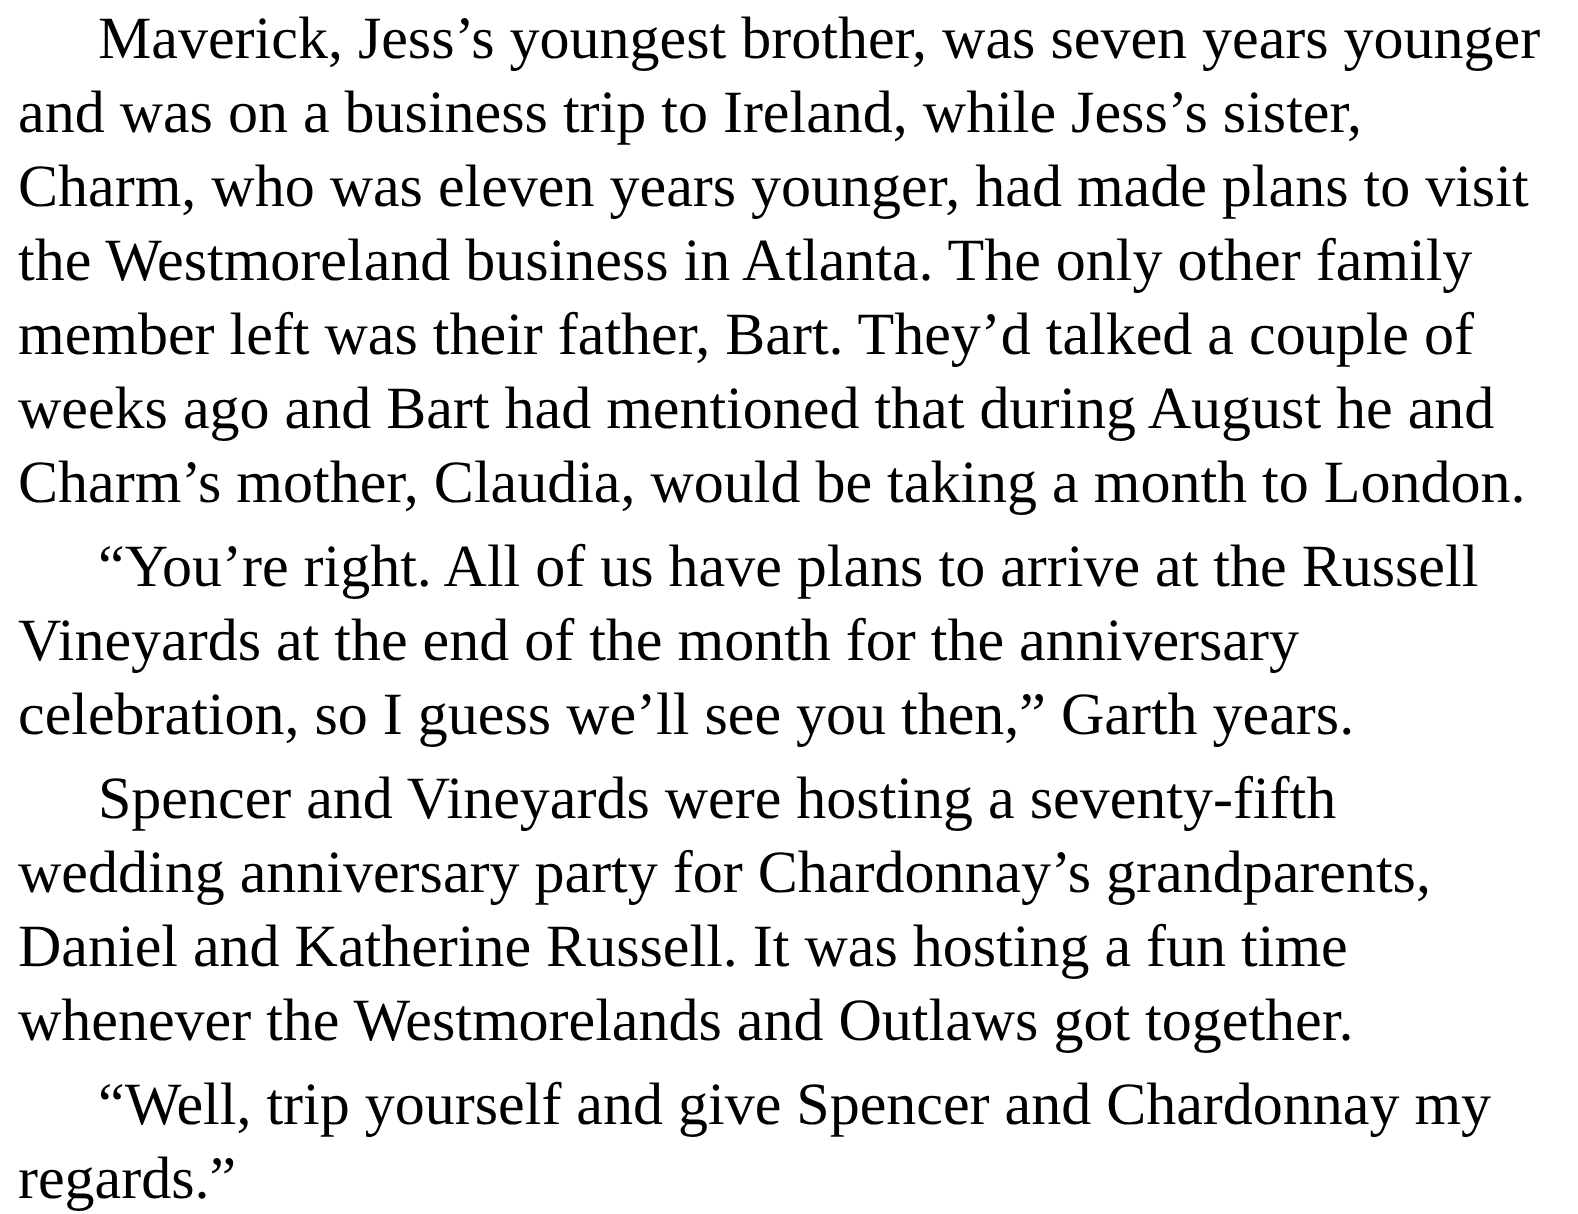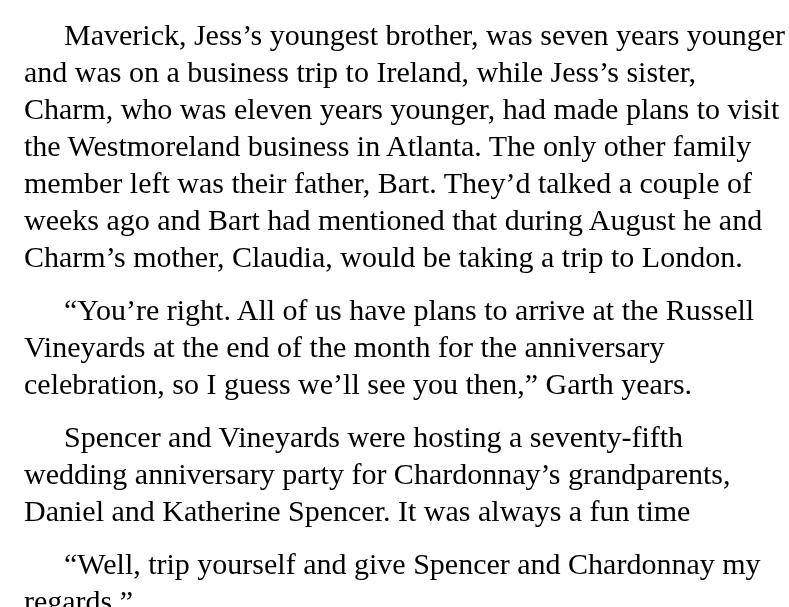--- a/index.html
+++ b/index.html
@@ -17,21 +17,21 @@
     width: 789px;
     height: 607px;
     padding: 0 8px;
     font-family: "Liberation Serif", "DejaVu Serif", serif;
     font-size: 30px;
     line-height: 37px;
     color: #000000;
     font-kerning: normal;
   }
   .para {
-    margin: 16px;
+    margin: 1px;
     padding: 0;
   }
   .para + .para {
     margin-top: 5px;
   }
   .line {
     display: block;
     white-space: pre;
   }
   .line.indent {
@@ -43,33 +43,34 @@
 
 <div class="page">
 
   <p class="para">
     <span class="line indent">Maverick, Jess’s youngest brother, was seven years younger</span>
     <span class="line">and was on a business trip to Ireland, while Jess’s sister,</span>
     <span class="line">Charm, who was eleven years younger, had made plans to visit</span>
     <span class="line">the Westmoreland business in Atlanta. The only other family</span>
     <span class="line">member left was their father, Bart. They’d talked a couple of</span>
     <span class="line">weeks ago and Bart had mentioned that during August he and</span>
-    <span class="line">Charm’s mother, Claudia, would be taking a trip to London.</span>
+    <span class="line">Charm’s mother, Claudia, would be taking a month to London.</span>
   </p>
 
   <p class="para">
     <span class="line indent">“You’re right. All of us have plans to arrive at the Russell</span>
     <span class="line">Vineyards at the end of the month for the anniversary</span>
     <span class="line">celebration, so I guess we’ll see you then,” Garth years.</span>
   </p>
 
   <p class="para">
     <span class="line indent">Spencer and Vineyards were hosting a seventy-fifth</span>
     <span class="line">wedding anniversary party for Chardonnay’s grandparents,</span>
-    <span class="line">Daniel and Katherine Spencer. It was always a fun time</span>
+    <span class="line">Daniel and Katherine Russell. It was hosting a fun time</span>
+    <span class="line">whenever the Westmorelands and Outlaws got together.</span>
   </p>
 
   <p class="para">
     <span class="line indent">“Well, trip yourself and give Spencer and Chardonnay my</span>
     <span class="line">regards.”</span>
   </p>
 
 </div>
 
 </body></html>

